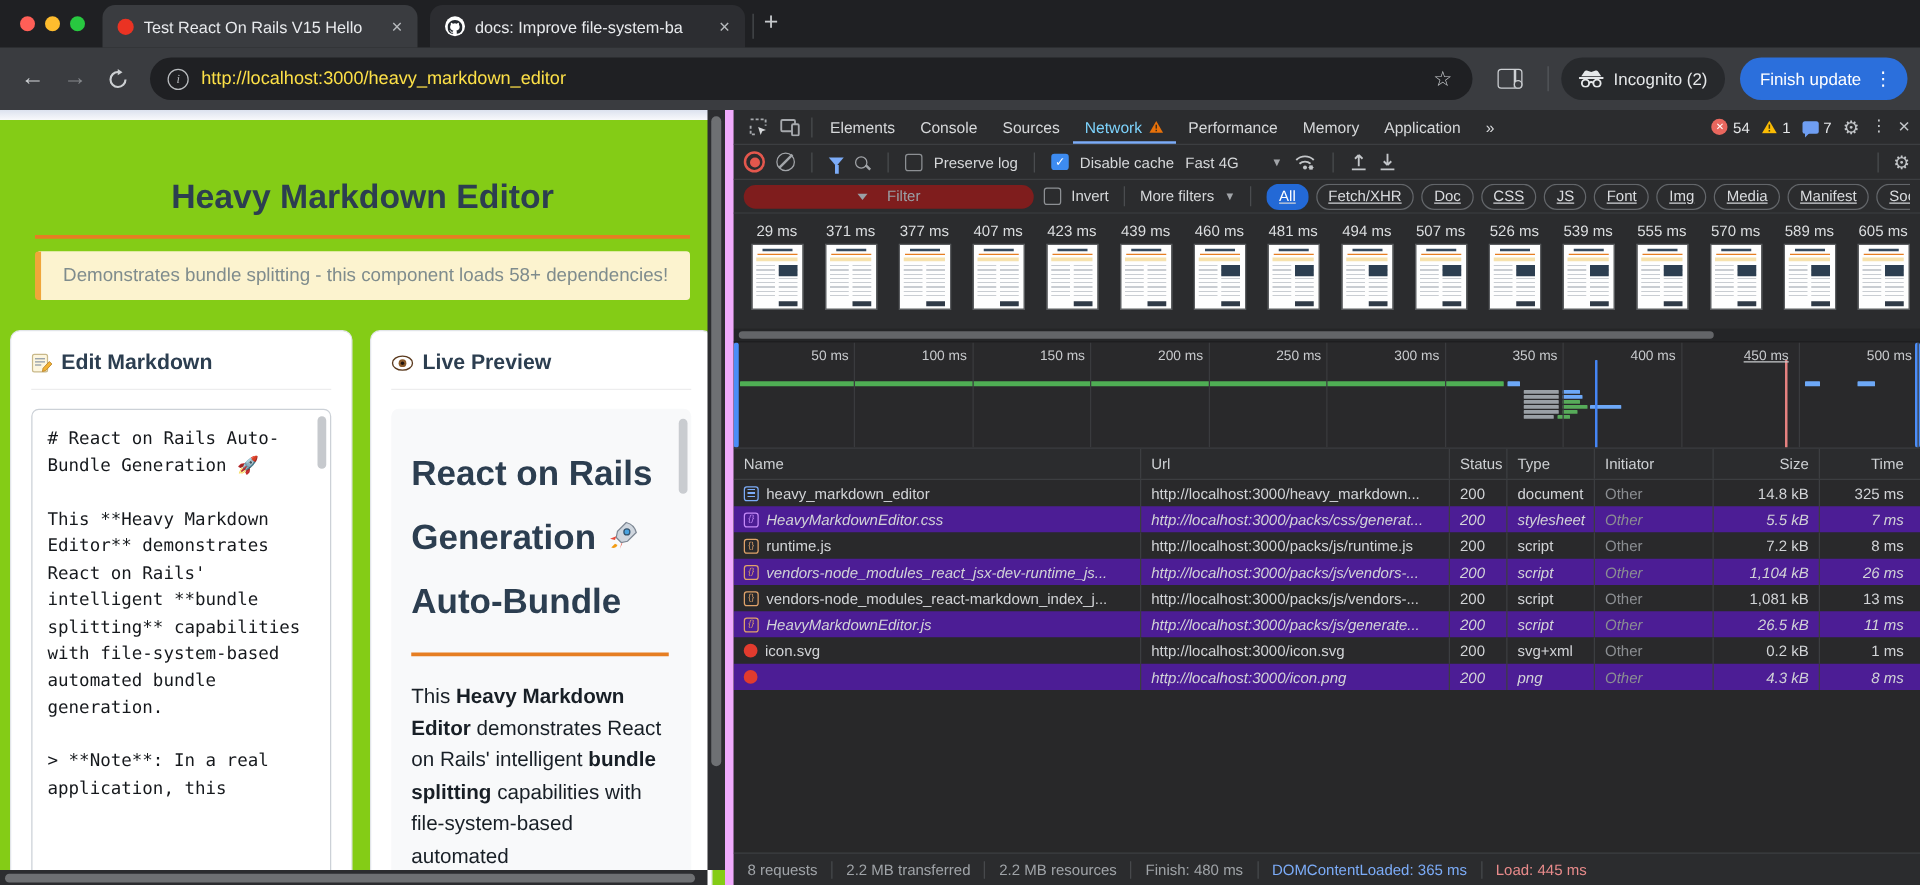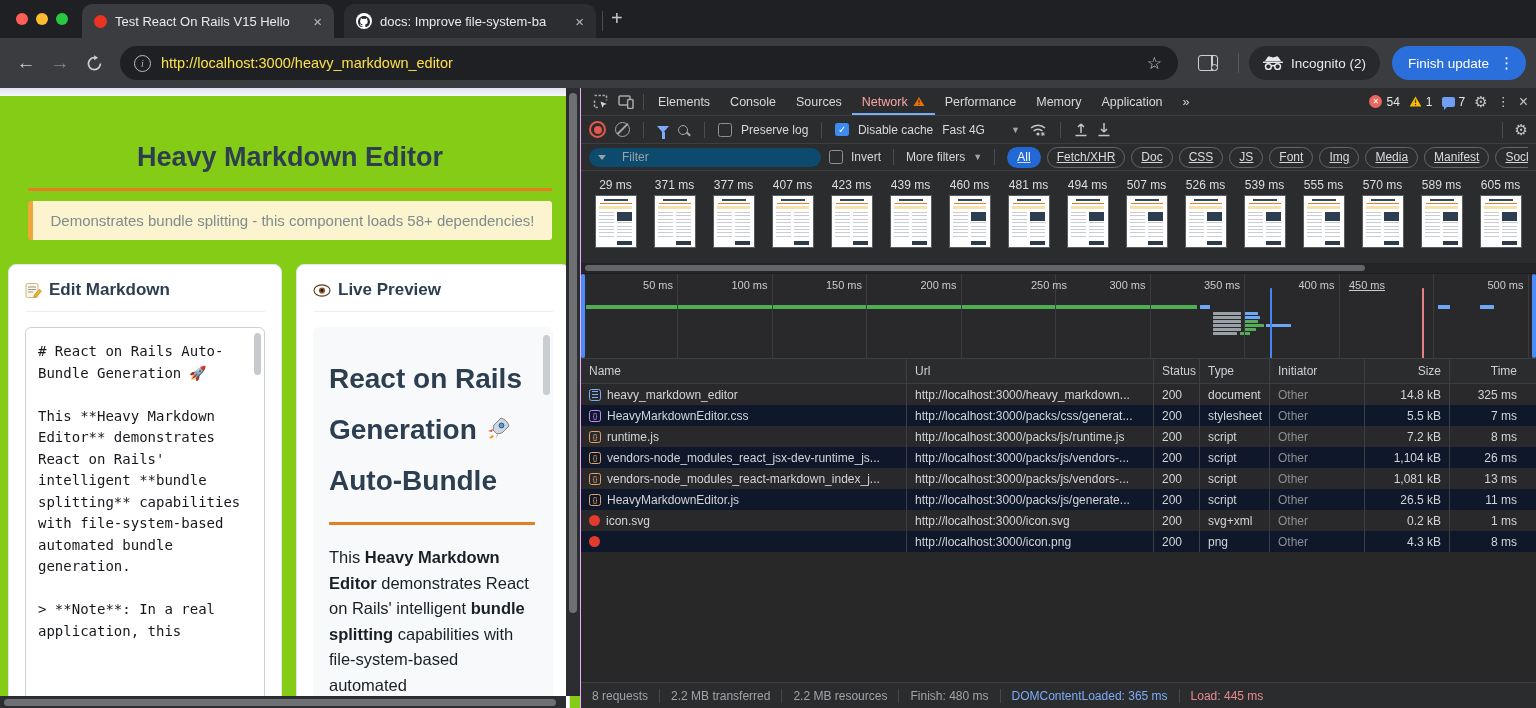--- a/index.html
+++ b/index.html
@@ -67,28 +67,28 @@
   .pv-h1{font-size:28px;line-height:51px;font-weight:bold;color:#2c3e50;}
   .pv-rule{height:3px;background:#e67e22;margin:16px 2px 20px 0;}
   .pv-p{font-size:16.5px;line-height:25.5px;color:#181f26;margin:0;}
   
   .pg-vscroll{position:absolute;top:0;right:0;bottom:12px;width:14px;background:#2c2d30;}
   .pg-vthumb{position:absolute;left:3px;right:3px;top:5px;height:520px;border-radius:5px;background:#6e7073;}
   .pg-hscroll{position:absolute;left:0;right:14px;bottom:0;height:12px;background:#2c2d30;}
   .pg-hthumb{position:absolute;top:2.5px;left:4px;height:7px;width:552px;border-radius:4px;background:#6e7073;}
 
   
-  .devtools{width:956px;flex:none;background:#282829;border-left:1px solid #f0abfc;display:flex;
+  .devtools{width:956px;flex:none;background:#282829;border-left:7px solid #f0abfc;display:flex;
             flex-direction:column;color:#d2d4d7;font-size:12px;min-height:0;box-sizing:border-box;}
   .dt-row{flex:none;display:flex;align-items:center;border-bottom:1px solid #3c3e41;background:#2b2c2e;}
   .dt-tabbar{height:27px;padding-left:6px;}
   .ticon{width:26px;height:100%;display:flex;align-items:center;justify-content:center;color:#a6a9ad;}
   .tsep{width:1px;height:16px;background:#4a4c4f;margin:0 4px;}
   .dt-tab{height:100%;display:flex;align-items:center;gap:5px;padding:0 10px;font-size:12.5px;color:#d6d8da;}
-  .dt-tab.active{color:#fca5a5;box-shadow:inset 0 -2px 0 #7cacf8;}
+  .dt-tab.active{color:#7dd3fc;box-shadow:inset 0 -2px 0 #7cacf8;}
   .dt-right{margin-left:auto;display:flex;align-items:center;gap:9px;padding-right:8px;}
   .badge{display:flex;align-items:center;gap:4px;color:#e4e6e8;}
   .b-err{width:13px;height:13px;border-radius:50%;background:#e9675e;color:#fff;font-size:8px;
          display:flex;align-items:center;justify-content:center;}
   .b-iss{width:13px;height:10px;background:#6f9ef2;border-radius:2px;position:relative;}
   .b-iss:after{content:"";position:absolute;left:2px;bottom:-3px;border:3px solid transparent;border-top-color:#6f9ef2;border-left-color:#6f9ef2;}
   .gear{font-size:15px;color:#c3c6c9;font-family:"DejaVu Sans",sans-serif;}
   .xclose{font-size:16px;color:#c3c6c9;}
 
   .dt-netbar{height:27px;padding:0 8px;gap:9px;}
@@ -100,22 +100,22 @@
   .funnel:after{content:"";position:absolute;left:-1.5px;top:-1px;width:3px;height:7px;background:#7cacf8;}
   .mag{width:8px;height:8px;border:1.7px solid #a2a5a9;border-radius:50%;position:relative;flex:none;margin-right:3px;}
   .mag:after{content:"";position:absolute;left:7px;top:7px;width:5px;height:1.7px;background:#a2a5a9;transform:rotate(45deg);}
   .cb{width:12px;height:12px;border:1.5px solid #8d9094;border-radius:2.5px;flex:none;}
   .cb.on{border:none;background:#3d8bf0;color:#fff;font-size:10px;display:flex;align-items:center;justify-content:center;width:13.5px;height:13.5px;}
   .lbl{color:#d6d8da;}
   .ddcaret{color:#a2a5a9;font-size:9px;margin-left:26px;}
   .throttle{display:flex;align-items:center;}
 
   .dt-filterbar{height:26px;padding:0 8px;gap:8px;background:#2b2c2e;}
-  .filter-input{width:214px;height:19px;background:#0c4a6e;border-radius:10px;display:flex;align-items:center;
-      gap:16px;padding:0 9px;color:#9aa0a6;flex:none;}
+  .filter-input{width:214px;height:19px;background:#7f1d1d;border-radius:10px;display:flex;align-items:center;
+      gap:16px;padding:0 9px;color:#9aa0a6;flex:none;justify-content:center;}
   .funnel-sm{width:0;height:0;border-left:4.5px solid transparent;border-right:4.5px solid transparent;border-top:5.5px solid #9aa0a6;}
   .pills{display:flex;gap:6px;overflow:hidden;flex:1;align-items:center;text-decoration:underline;}
   .pill{border:1px solid #63666a;border-radius:11px;padding:2.5px 9px;color:#dadcdf;white-space:nowrap;flex:none;}
   .pill.active{border-color:transparent;background:#2369d6;color:#fff;}
 
   .dt-filmstrip{height:85px;background:#2b2c2e;display:flex;padding:7px 0 0 8px;overflow:hidden;flex:none;}
   .frame{width:53px;flex:none;display:flex;flex-direction:column;align-items:center;gap:4px;margin-right:6px;}
   .f-label{font-size:12px;color:#dcdee0;white-space:nowrap;}
   .thumb{width:40px;height:51px;background:#fefefe;outline:1px solid #5a5c5f;position:relative;}
   .t-title{position:absolute;top:3px;left:20%;width:60%;height:2px;background:#34495e;}
@@ -135,21 +135,21 @@
   .dt-overview{height:84px;background:#29292b;position:relative;flex:none;border-bottom:1px solid #3c3e41;overflow:hidden;}
   .grid{position:absolute;top:0;bottom:0;width:1px;background:#3a3b3e;}
   .tick{position:absolute;top:5px;font-size:11px;color:#c9cbce;width:50px;text-align:right;}
   .handle{position:absolute;top:0;bottom:0;width:4px;background:#4b8df8;border-radius:2px;}
   .ov-bar{position:absolute;border-radius:0.5px;}
 
   .dt-table{flex:1;display:flex;flex-direction:column;overflow:hidden;min-height:0;background:#282829;}
   .tr{display:flex;flex:none;height:21px;align-items:center;}
   .tr.head{height:24px;background:#2b2c2e;border-bottom:1px solid #3c3e41;color:#cdd0d3;}
   .tr.odd{background:#29292b;}
-  .tr.even{background:#0f172a;}
+  .tr.even{background:#4c1d95;font-style:italic;}
   .td{height:100%;display:flex;align-items:center;padding:0 8px;box-sizing:border-box;white-space:nowrap;overflow:hidden;}
   .td + .td{border-left:1px solid #3c3e41;}
   .c-name{width:325px;gap:6px;}
   .c-url{width:247px;}
   .c-status{width:46px;}
   .c-type{width:70px;}
   .c-init{width:95px;}
   .c-size{width:85px;justify-content:flex-end;}
   .c-time{width:76px;justify-content:flex-end;}
   .tr:not(.head) .c-init{color:#8b8e92;}
@@ -644,29 +644,29 @@
         <div class="ov-bar" style="left:841px;top:14px;width:1.5px;height:70px;background:#e58180;"></div>
       <div class="grid" style="left: 96px;"></div>
           <div class="tick" style="left: 42px;">50 ms</div>
           <div class="grid" style="left: 190.5px;"></div>
           <div class="tick" style="left: 136.5px;">100 ms</div>
           <div class="grid" style="left: 285px;"></div>
           <div class="tick" style="left: 231px;">150 ms</div>
           <div class="grid" style="left: 379.5px;"></div>
           <div class="tick" style="left: 325.5px;">200 ms</div>
           <div class="grid" style="left: 474px;"></div>
-          <div class="tick" style="left: 436px;">250 ms</div>
+          <div class="tick" style="left: 420px;">250 ms</div>
           <div class="grid" style="left: 568.5px;"></div>
           <div class="tick" style="left: 514.5px;">300 ms</div>
           <div class="grid" style="left: 663px;"></div>
           <div class="tick" style="left: 609px;">350 ms</div>
           <div class="grid" style="left: 757.5px;"></div>
           <div class="tick" style="left: 703.5px;">400 ms</div>
           <div class="grid" style="left: 852px;"></div>
-          <div class="tick" style="left: 754px; text-decoration: underline;">450 ms</div>
+          <div class="tick" style="left: 794px; text-decoration: underline;">450 ms</div>
           <div class="grid" style="left: 946.5px;"></div>
           <div class="tick" style="left: 892.5px;">500 ms</div>
         </div>
 
       <div class="dt-table">
         <div class="tr head" id="thead">
             <div class="td c-name">Name</div>
             <div class="td c-url">Url</div>
             <div class="td c-status">Status</div>
             <div class="td c-type">Type</div>

